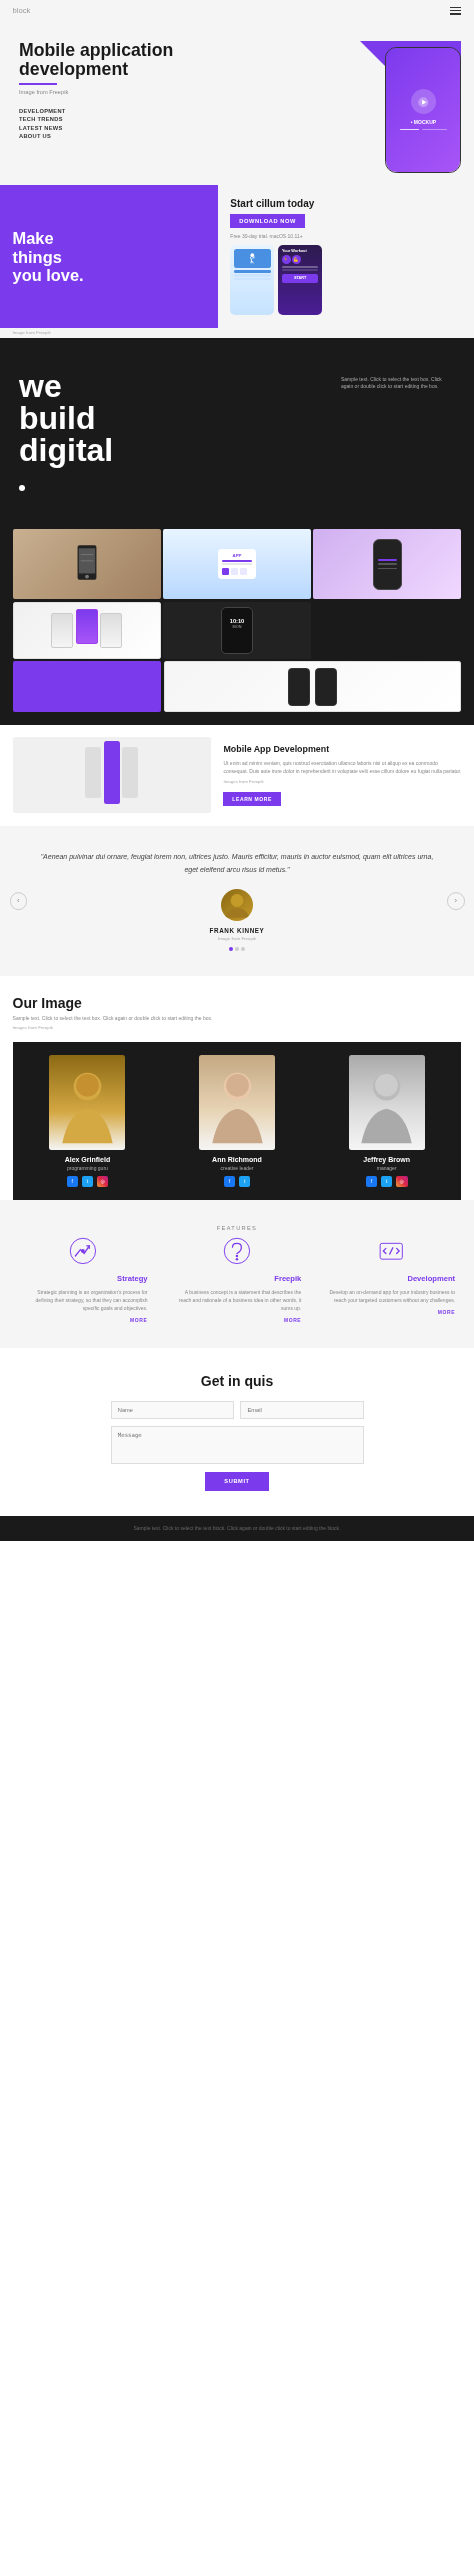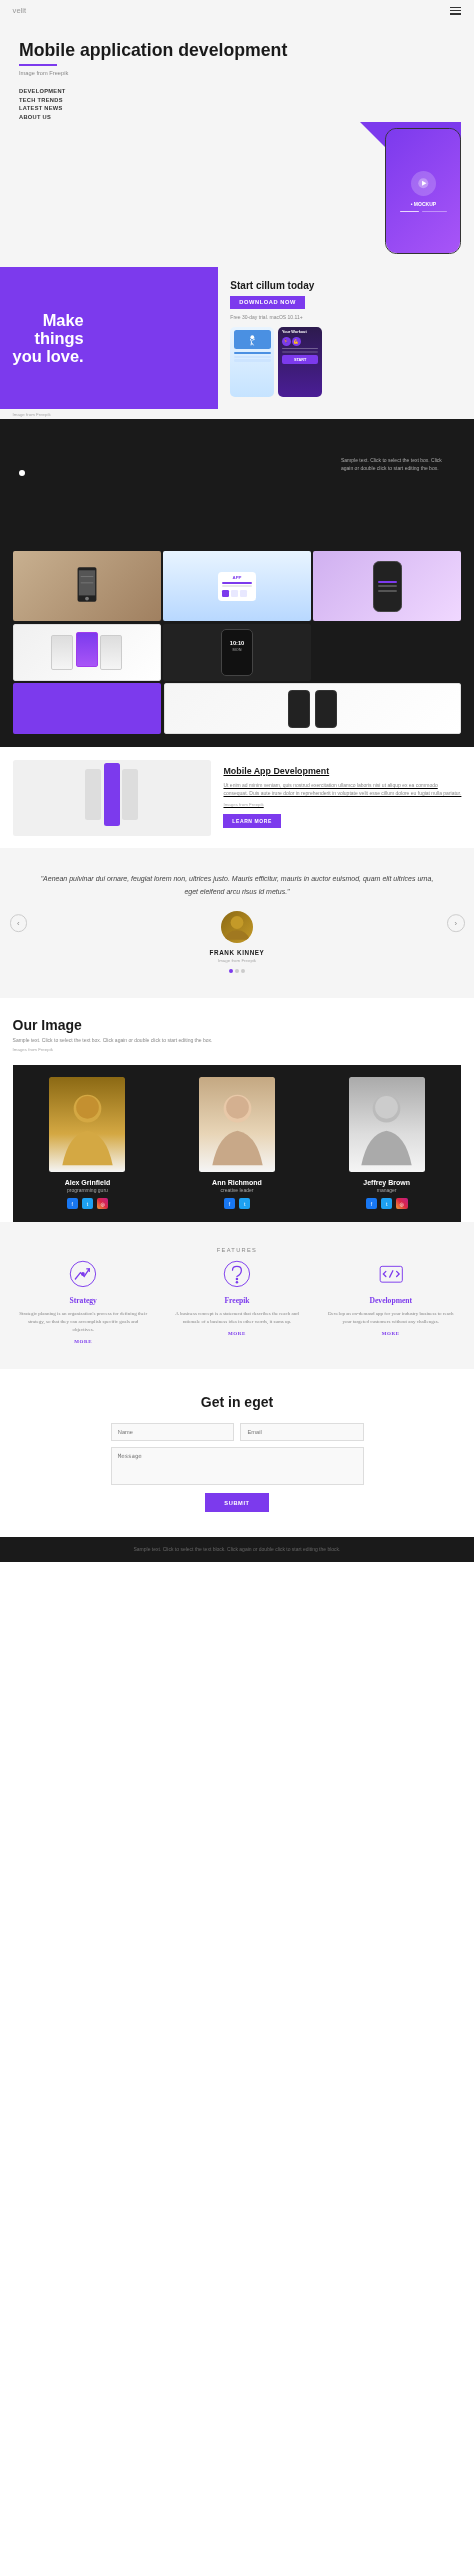--- a/index.html
+++ b/index.html
@@ -5,38 +5,38 @@
     * { margin: 0; padding: 0; box-sizing: border-box; }
     body { font-family: Arial, sans-serif; width: 474px; background: #fff; overflow-x: hidden; }
 
     
     .header { display: flex; justify-content: space-between; align-items: center; padding: 6.3px 12.6px; background: #f5f5f5; }
     .logo { font-size: 7.6px; color: #999; }
     .hamburger { display: flex; flex-direction: column; gap: 1.9px; cursor: pointer; }
     .hamburger span { width: 11.4px; height: 1.3px; background: #333; display: block; }
 
     
-    .hero { display: flex; background: #f5f5f5; padding: 19px 12.6px 12.6px 19px; position: relative; min-height: 139px; flex-direction: column; }
+    .hero { display: flex; background: #f5f5f5; padding: 19px 12.6px 12.6px 19px; position: relative; min-height: 139px; }
     .hero-left { flex: 1; }
     .hero-title { font-size: 17.7px; font-weight: 900; color: #1a1a1a; line-height: 1.1; }
     .hero-subtitle { font-size: 5.7px; color: #888; margin-top: 3.8px; }
     .hero-underline { width: 38px; height: 1.9px; background: #7c3aed; margin-top: 3.8px; }
     .hero-nav { margin-top: 12.6px; }
     .hero-nav a { display: block; font-size: 5.7px; font-weight: bold; color: #333; text-decoration: none; letter-spacing: 0.3px; margin-bottom: 2.5px; }
     .hero-right { flex: 1; display: flex; justify-content: flex-end; align-items: flex-start; position: relative; }
     .phone-mockup { width: 76px; height: 126px; background: #1a1a1a; border-radius: 11.4px; position: relative; overflow: hidden; border: 1.9px solid #333; }
     .phone-screen { background: linear-gradient(135deg, #7c3aed, #a855f7); width: 100%; height: 100%; display: flex; flex-direction: column; align-items: center; justify-content: center; }
     .music-icon { width: 25px; height: 25px; background: rgba(255,255,255,0.2); border-radius: 50%; display: flex; align-items: center; justify-content: center; margin-bottom: 5px; }
     .purple-triangle { position: absolute; right: 0; top: 0; width: 0; height: 0; border-style: solid; border-width: 0 101px 101px 0; border-color: transparent #7c3aed transparent transparent; }
     .earphones { position: absolute; right: 6.3px; top: 51px; font-size: 19px; }
 
     
     .section2 { display: flex; min-height: 126px; }
     .make-things { background: #7c3aed; flex: 1; padding: 19px 12.6px; display: flex; align-items: center; }
-    .make-things h2 { color: white; font-size: 17.7px; font-weight: 900; line-height: 1.1; text-align: right; }
+    .make-things h2 { color: white; font-size: 17.7px; font-weight: 900; line-height: 1.1; }
     .running-section { flex: 1.2; background: #f5f5f5; padding: 12.6px; }
     .running-title { font-size: 10px; font-weight: 900; color: #1a1a1a; }
     .download-btn { background: #7c3aed; color: white; border: none; padding: 3.8px 8.9px; font-size: 5.7px; font-weight: bold; letter-spacing: 0.6px; margin: 5px 0; cursor: pointer; text-transform: uppercase; }
     .trial-text { font-size: 5px; color: #888; }
     .app-screens { display: flex; gap: 3.8px; margin-top: 6.3px; }
     .app-screen { width: 44px; height: 70px; border-radius: 5px; background: #e8e8e8; overflow: hidden; position: relative; }
     .app-screen.blue { background: linear-gradient(180deg, #e8f4ff, #c5e3ff); }
     .app-screen.purple-dark { background: linear-gradient(180deg, #2d1b4e, #4a1d96); }
     .section2-image-credit { font-size: 4.4px; color: #aaa; padding: 2.5px 12.6px; background: #f5f5f5; }
 
@@ -83,21 +83,21 @@
     .social-icon { width: 11.4px; height: 11.4px; border-radius: 1.9px; display: flex; align-items: center; justify-content: center; font-size: 5px; color: white; cursor: pointer; }
     .fb { background: #1877f2; }
     .tw { background: #1da1f2; }
     .inst { background: linear-gradient(45deg, #f09433, #e6683c, #dc2743, #cc2366, #bc1888); }
 
     
     .features { background: #f5f5f5; padding: 25px 12.6px; text-align: center; }
     .features-label { font-size: 5.7px; letter-spacing: 1.3px; color: #888; margin-bottom: 5px; text-transform: uppercase; }
     .features h2 { font-size: 16.4px; font-weight: 900; color: #7c3aed; line-height: 1.2; margin-bottom: 19px; }
     .features-grid { display: flex; gap: 12.6px; justify-content: center; }
-    .feature-item { flex: 1; text-align: center; padding: 0 6.3px; font-family: Liberation Serif, serif; }
+    .feature-item { flex: 1; text-align: right; padding: 0 6.3px; }
     .feature-icon { width: 32px; height: 32px; margin: 0 auto 6.3px; display: flex; align-items: center; justify-content: center; }
     .feature-title { font-size: 7.6px; font-weight: 900; color: #7c3aed; margin-bottom: 5px; }
     .feature-desc { font-size: 5px; color: #888; line-height: 1.6; }
     .feature-link { font-size: 5px; color: #7c3aed; text-decoration: none; display: block; margin-top: 5px; text-transform: uppercase; font-weight: bold; letter-spacing: 0.6px; }
 
     
     .contact { background: #fff; padding: 25px 12.6px; text-align: center; }
     .contact h2 { font-size: 14px; font-weight: 900; color: #1a1a1a; margin-bottom: 12.6px; }
     .contact-form { max-width: 253px; margin: 0 auto; }
     .form-row { display: flex; gap: 6.3px; margin-bottom: 6.3px; }
@@ -106,21 +106,21 @@
     .submit-btn { background: #7c3aed; color: white; border: none; padding: 6.3px 19px; font-size: 5.7px; font-weight: bold; letter-spacing: 0.6px; cursor: pointer; text-transform: uppercase; }
 
     
     .footer { background: #1a1a1a; padding: 9.5px 12.6px; text-align: center; }
     .footer-text { font-size: 5px; color: #666; }
   </style>
 </head>
 <body>
 
 <header class="header">
-  <span class="logo">velit</span>
+  <span class="logo">block</span>
   <div class="hamburger">
     <span></span>
       <span></span>
       <span></span>
   </div>
 </header>
 
 <section class="hero">
   <div class="hero-left">
     <h1 class="hero-title">Mobile application development</h1>
@@ -195,20 +195,25 @@
             <span style="color:white;font-size:3.8px;font-weight:bold;">START</span>
           </div>
         </div>
       </div>
     </div>
   </div>
 </section>
 <div class="section2-image-credit">Image from Freepik</div>
 
 <section class="section3">
+  <h2>
+    <span>we</span><br>
+    <span>build</span><br>
+    <span>digital</span>
+  </h2>
   <div class="section3-desc">Sample text. Click to select the text box. Click again or double click to start editing the box.</div>
   <div class="section3-dot"></div>
 </section>
 
 <section class="portfolio">
   <div style="display:grid; grid-template-columns: 1fr 1fr 1fr; gap:2.5px; margin-bottom:2.5px;">
 
     <div style="height:70px; border-radius:1.9px; overflow:hidden; background:linear-gradient(135deg, #c8b090 0%, #a08060 100%); display:flex; align-items:center; justify-content:center;">
       <svg width="32" height="44" viewBox="0 0 50 70">
         <rect x="10" y="5" width="30" height="55" rx="3" fill="#222"></rect>
@@ -271,21 +276,21 @@
   <div style="flex:1;">
 
     <div style="background:#f0f0f0;border-radius:2.5px;height:76px;display:flex;align-items:center;justify-content:center;">
       <div style="display:flex;gap:2.5px;">
         <div style="width:16px;height:51px;background:#ddd;border-radius:2.5px;"></div>
         <div style="width:16px;height:63px;background:#7c3aed;border-radius:2.5px;margin-top:-6.3px;"></div>
         <div style="width:16px;height:51px;background:#ddd;border-radius:2.5px;"></div>
       </div>
     </div>
   </div>
-  <div class="mobile-dev-content" style="flex:1.2; padding:6.3px 0;text-decoration:underline;">
+  <div class="mobile-dev-content" style="flex:1.2; padding:6.3px 0;">
     <h3 style="font-size:8.9px; font-weight:900; color:#1a1a1a; margin-bottom:5px;">Mobile App Development</h3>
     <p style="font-size:5px; color:#888; line-height:1.6; margin-bottom:3.8px;">Ut enim ad minim veniam, quis nostrud exercitation ullamco laboris nisi ut aliqup ex ea commodo consequat. Duis aute irure dolor in reprehenderit in voluptate velit esse cillum dolore eu fugiat nulla pariatur.</p>
     <p style="font-size:4.4px; color:#aaa; margin-bottom:6.3px;">Images from Freepik</p>
     <button class="learn-more-btn" style="background:#7c3aed; color:white; border:none; padding:3.8px 8.9px; font-size:5px; font-weight:bold; letter-spacing:0.6px; cursor:pointer;">LEARN MORE</button>
   </div>
 </section>
 
 <section class="testimonial">
   <button class="arrow-left">‹</button>
   <p class="testimonial-text">"Aenean pulvinar dui ornare, feugiat lorem non, ultrices justo. Mauris efficitur, mauris in auctor euismod, quam elit ultrices urna, eget eleifend arcu risus id metus."</p>
@@ -405,21 +410,21 @@
         </svg>
       </div>
       <div class="feature-title">Development</div>
       <div class="feature-desc">Develop an on-demand app for your industry business to reach your targeted customers without any challenges.</div>
       <a href="#" class="feature-link">MORE</a>
     </div>
   </div>
 </section>
 
 <section class="contact">
-  <h2>Get in eget</h2>
+  <h2>Get in quis</h2>
   <div class="contact-form">
     <div class="form-row">
       <input class="form-input" type="text" placeholder="Name" style="">
       <input class="form-input" type="text" placeholder="Email" style="">
     </div>
     <textarea class="form-textarea" placeholder="Message" style=""></textarea>
     <button class="submit-btn">SUBMIT</button>
   </div>
 </section>
 

